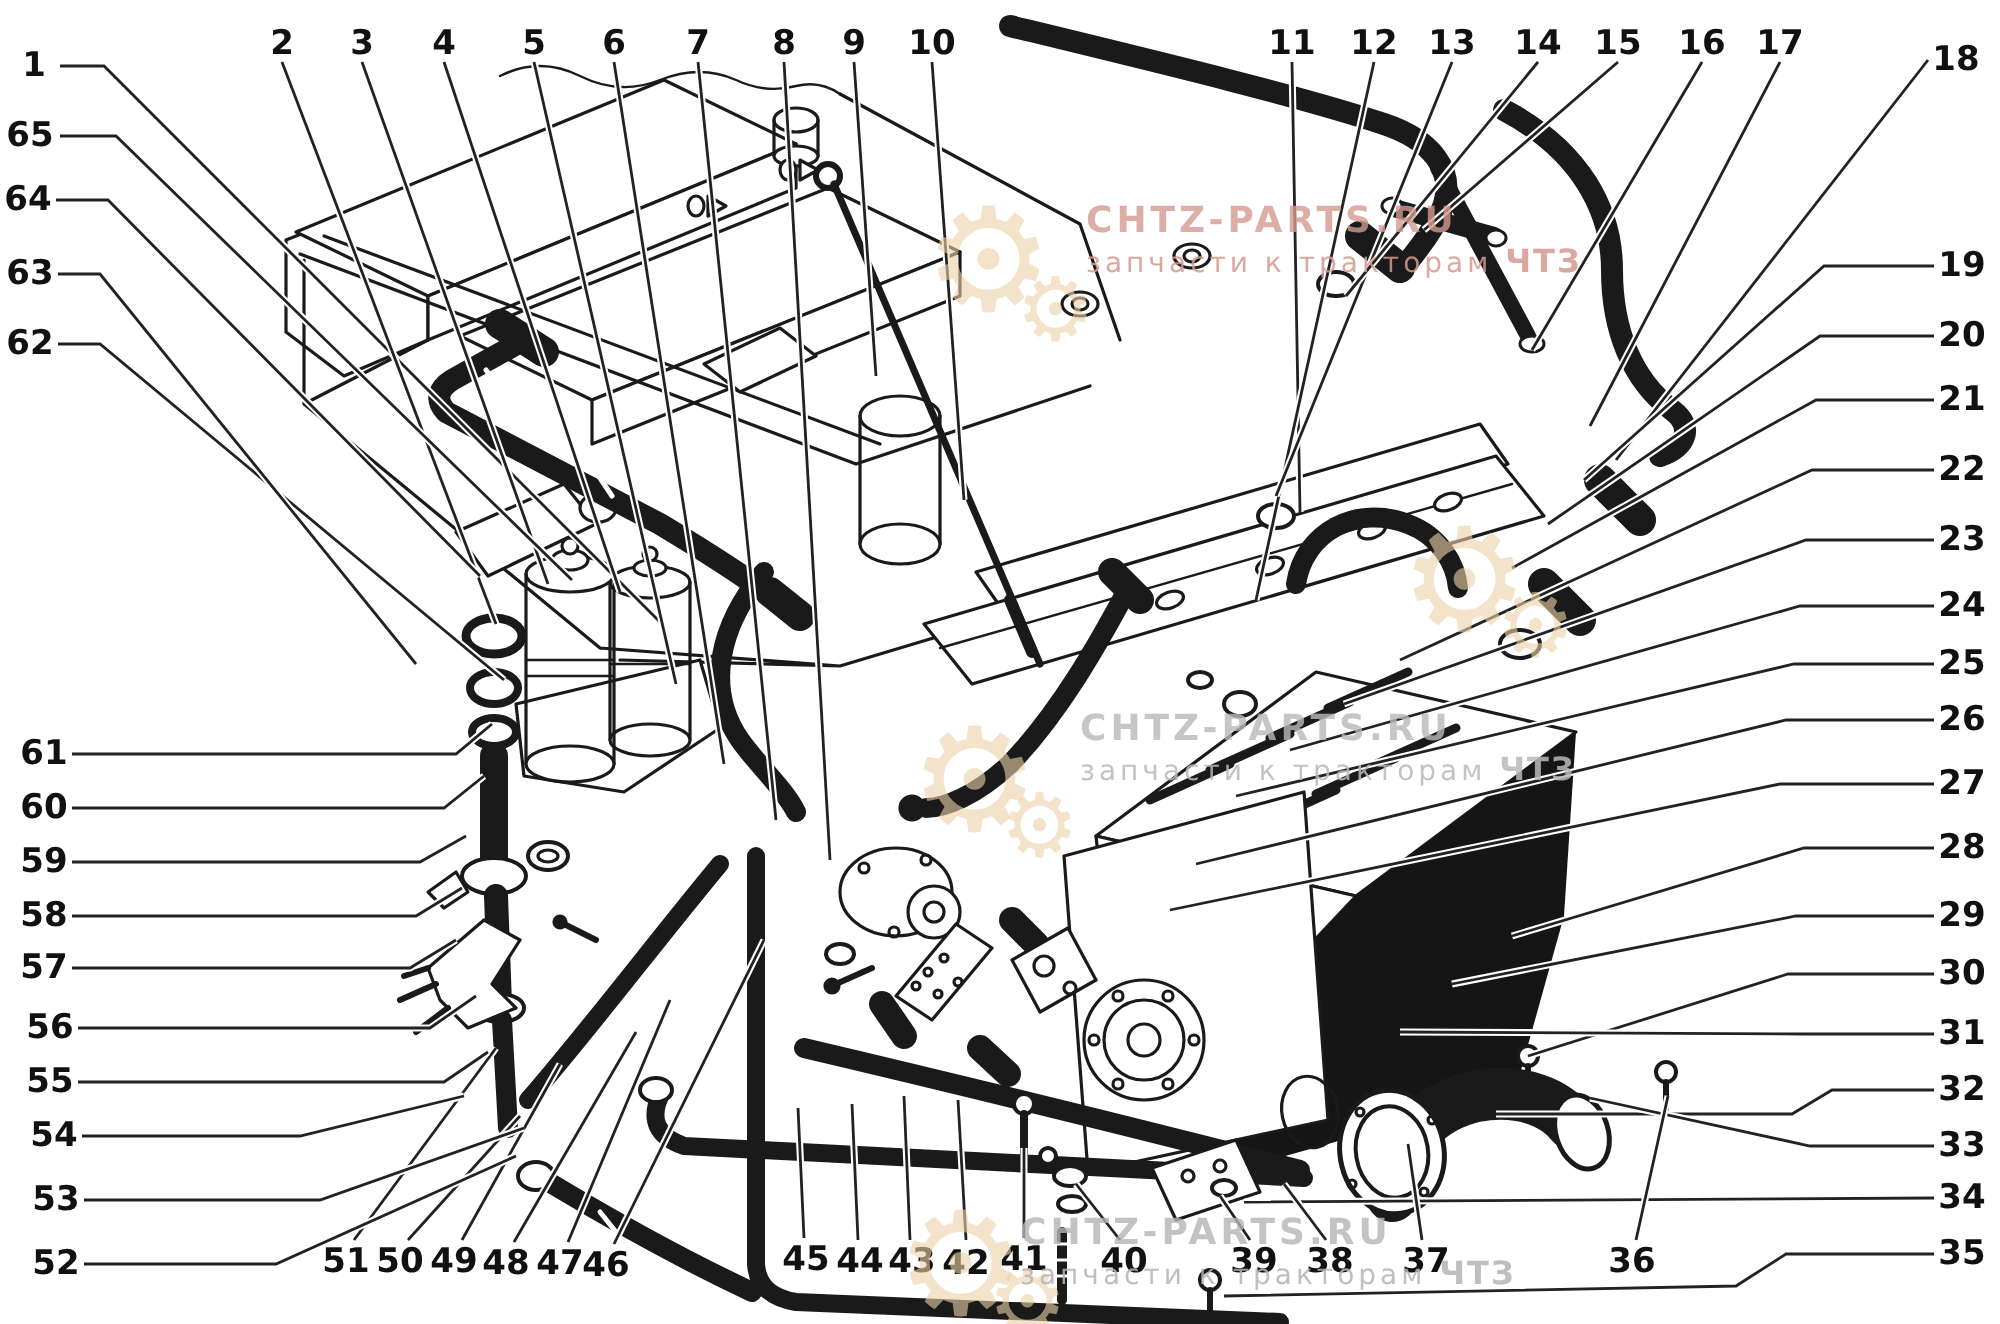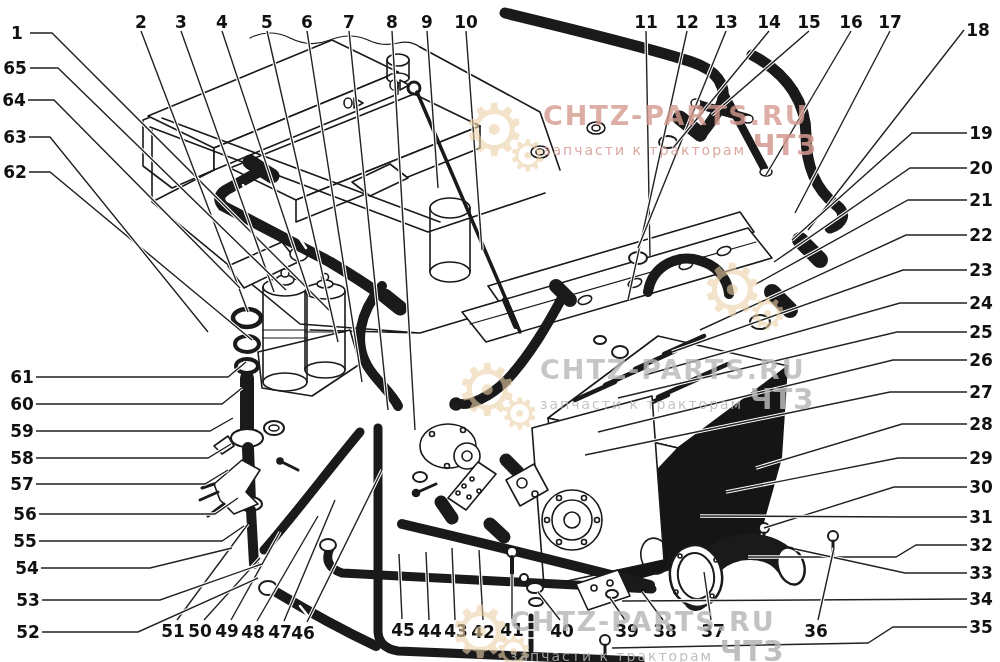--- a/index.html
+++ b/index.html
@@ -1,23 +1,23 @@
 <!DOCTYPE html>
 <html><head>
 <meta charset="utf-8">
 <style>
   html,body{margin:0;padding:0;background:#e8e8e8;}
   .stage{position:relative;width:1000px;height:662px;background:#ffffff;overflow:hidden;
          font-family:"DejaVu Sans","Liberation Sans",sans-serif;}
   .stage svg{position:absolute;left:0;top:0;}
   
   .wm{position:absolute;white-space:nowrap;pointer-events:none;line-height:1;}
-  .wm .t{font-weight:bold;font-size:27px;letter-spacing:2px;opacity:.8;}
+  .wm .t{font-weight:bold;font-size:18px;letter-spacing:2px;opacity:.8;}
   .wm .s{font-size:14px;letter-spacing:2px;opacity:.85;margin-top:3px;}
-  .wm .s .big{font-size:28px;font-weight:bold;letter-spacing:1px;}
+  .wm .s .big{font-size:16px;font-weight:bold;letter-spacing:1px;}
   .wm1{color:#d49a90;}
   .wm2{color:#b9b9b9;}
   .wm3{color:#b5b5b5;}
   .gear{position:absolute;pointer-events:none;color:#ecd2a8;opacity:.6;}
   .gear-big{font-size:72px;}
   .gear-small{font-size:44px;}
 </style>
 </head>
 <body>
 

